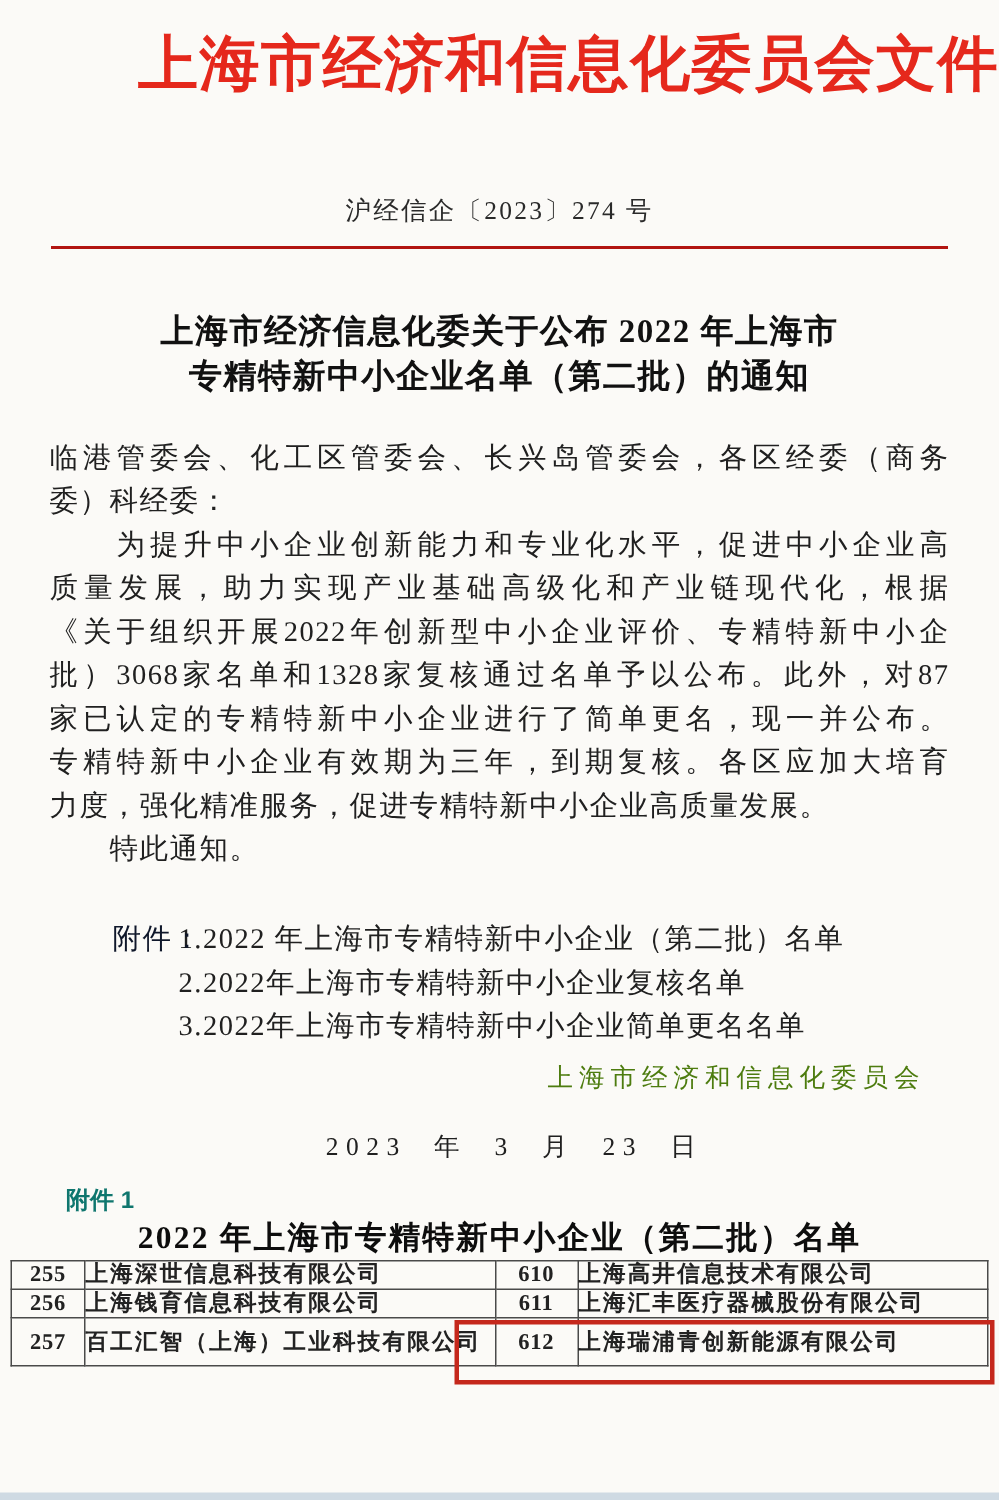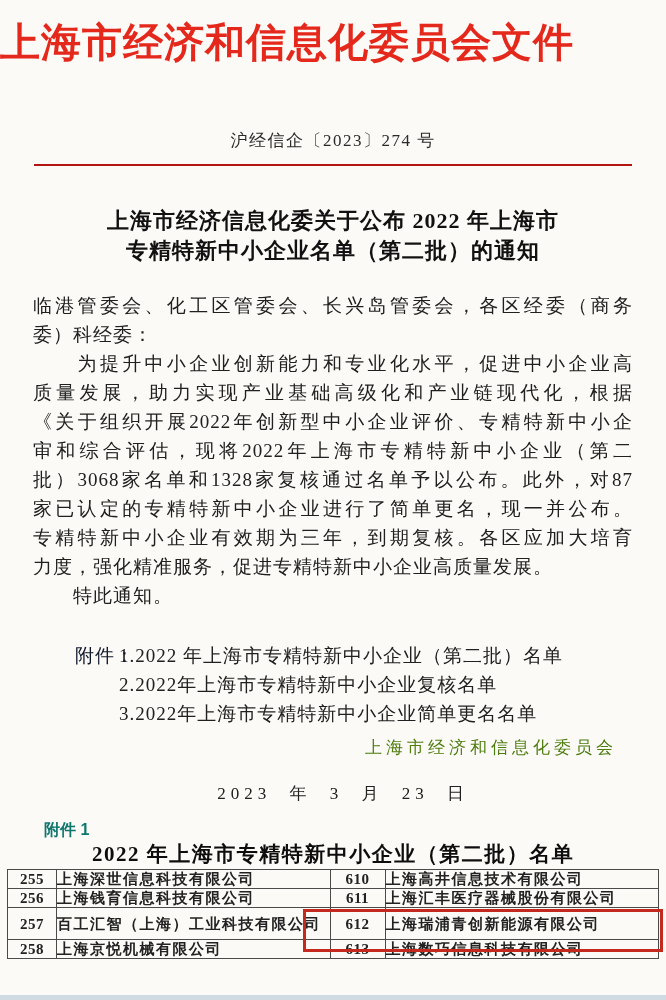--- a/index.html
+++ b/index.html
@@ -8,21 +8,21 @@
     background: var(--page-bg, #fbfaf7);
     font-family: "Liberation Serif", "DejaVu Serif", serif;
     color: #1c1c1c;
     position: relative;
     overflow: hidden;
   }
   .page { width: 666px; height: 1000px; position: relative; }
 
   .org-title {
     padding-top: 14px;
-    text-align: left;
+    text-align: right;
     font-size: 40px;
     line-height: 58px;
     font-weight: bold;
     color: var(--accent-red, #e5281c);
     letter-spacing: 1px;
     white-space: nowrap;
   }
   .doc-number {
     margin-top: 58px;
     text-align: center;
@@ -169,21 +169,20 @@
 
     <div class="line">临港管委会、化工区管委会、长兴岛管委会，各区经委（商务</div>
         <div class="line">委）科经委：</div>
       </div>
 
     <div class="par body-par">
 
     <div class="line">　　为提升中小企业创新能力和专业化水平，促进中小企业高</div>
         <div class="line">质量发展，助力实现产业基础高级化和产业链现代化，根据</div>
         <div class="line">《关于组织开展2022年创新型中小企业评价、专精特新中小企</div>
-        <div class="line">审和综合评估，现将2022年上海市专精特新中小企业（第二</div>
         <div class="line">批）3068家名单和1328家复核通过名单予以公布。此外，对87</div>
         <div class="line">家已认定的专精特新中小企业进行了简单更名，现一并公布。</div>
         <div class="line">专精特新中小企业有效期为三年，到期复核。各区应加大培育</div>
         <div class="line">力度，强化精准服务，促进专精特新中小企业高质量发展。</div>
       </div>
 
     <div class="closing">　　特此通知。</div>
 
     <div class="att-block">
       <span class="att-label">附件：</span>
@@ -223,26 +222,20 @@
             <td class="name">上海汇丰医疗器械股份有限公司</td>
           </tr>
 
           <tr class="row-tall">
             <td class="num">257</td>
             <td class="name">百工汇智（上海）工业科技有限公司</td>
             <td class="num right-col">612</td>
             <td class="name">上海瑞浦青创新能源有限公司</td>
           </tr>
 
-          <tr class="row-normal">
-            <td class="num">258</td>
-            <td class="name">上海京悦机械有限公司</td>
-            <td class="num right-col">613</td>
-            <td class="name">上海数巧信息科技有限公司</td>
-          </tr>
         </tbody>
     </table>
     <div class="hl-box"></div>
   </div>
 
   <div class="bottom-strip"></div>
 
 </div>
 
 </body></html>

